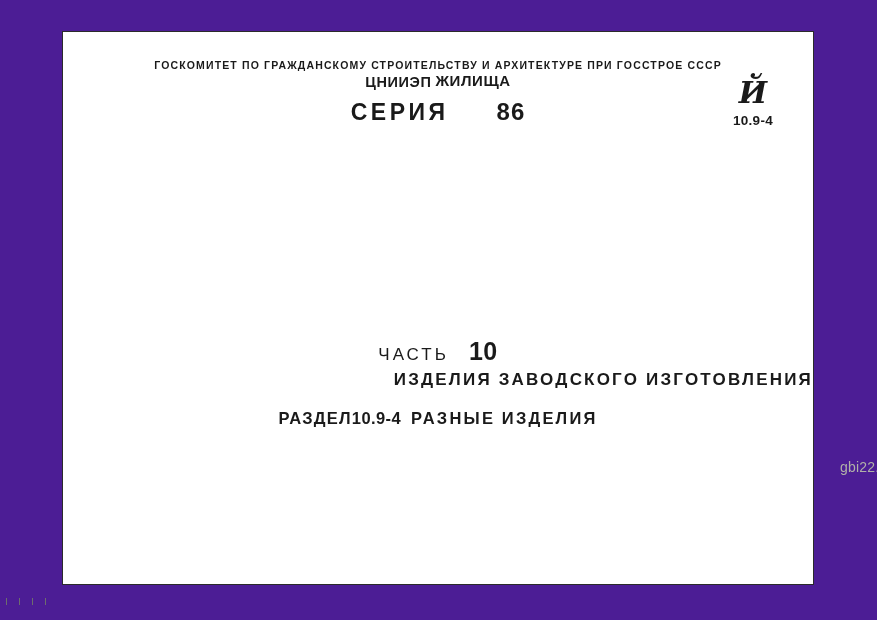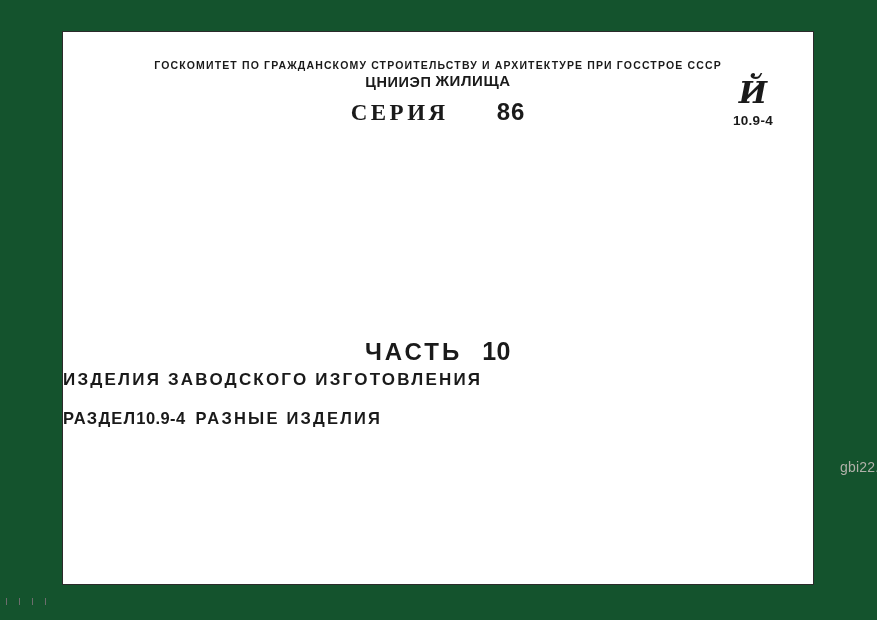--- a/index.html
+++ b/index.html
@@ -15,21 +15,21 @@
     position: relative;
     overflow: hidden;
   }
 
   .page {
     position: absolute;
     left: 0;
     top: 0;
     width: 877px;
     height: 620px;
-    background: #14532d;
+    background: #4c1d95;
   }
 
   
   .frame {
     position: absolute;
     left: 62px;
     top: 31px;
     width: 750px;
     height: 552px;
     border: 1.6px solid #2b2b2b;
@@ -95,21 +95,20 @@
     left: 0;
     top: 66px;
     width: 100%;
     text-align: center;
     white-space: nowrap;
   }
   .series-line .word {
     font-size: 23px;
     font-weight: bold;
     letter-spacing: 3.5px;
-    font-family: Liberation Serif, serif;
   }
   .series-line .num {
     font-size: 24px;
     font-weight: bold;
     letter-spacing: 1px;
     margin-left: 48px;
   }
 
   .subtitle-line {
     position: absolute;
@@ -149,49 +148,50 @@
   
   .part-line {
     position: absolute;
     left: 0;
     top: 305px;
     width: 100%;
     text-align: center;
     white-space: nowrap;
   }
   .part-line .word {
-    font-size: 24px;
-    font-weight: bold;
+    font-size: 17px;
+    font-weight: normal;
     letter-spacing: 3px;
   }
   .part-line .num {
     font-size: 25px;
     font-weight: bold;
     margin-left: 20px;
     letter-spacing: 0.5px;
     margin-top: 36px;
   }
 
   .part-desc {
     position: absolute;
     left: 0;
     top: 338px;
     width: 100%;
-    text-align: left;
+    text-align: right;
     font-size: 17px;
     font-weight: bold;
     letter-spacing: 2.2px;
     white-space: nowrap;
   }
 
   .section-line {
     position: absolute;
     left: 0;
     top: 377px;
     width: 100%;
+    text-align: center;
     font-size: 16.5px;
     font-weight: bold;
     letter-spacing: 1.4px;
     white-space: nowrap;
   }
   .section-line .sec-word { letter-spacing: 1.2px; }
   .section-line .sec-num { letter-spacing: 0.4px; }
   .section-line .sec-rest { margin-left: 10px; letter-spacing: 2.2px; }
 
   

